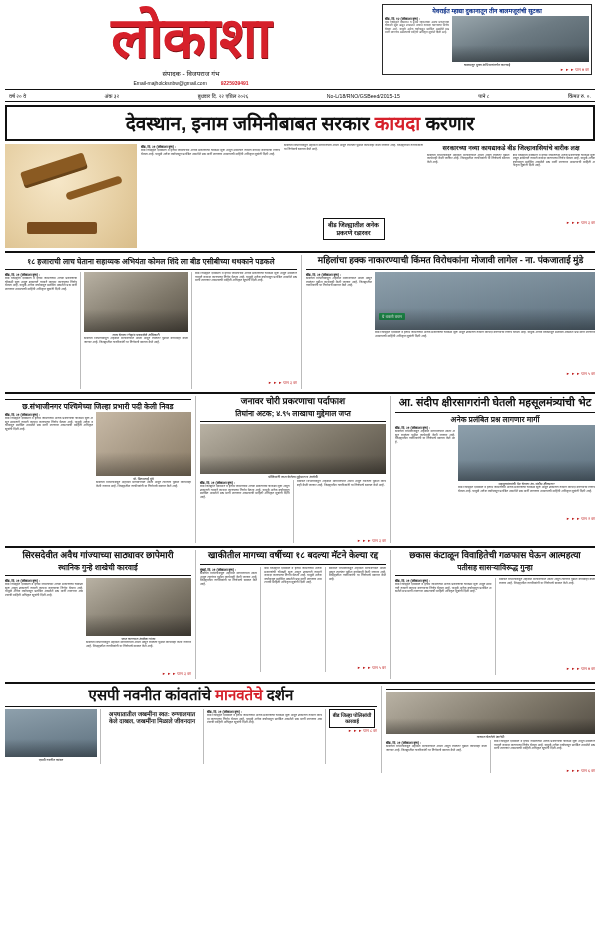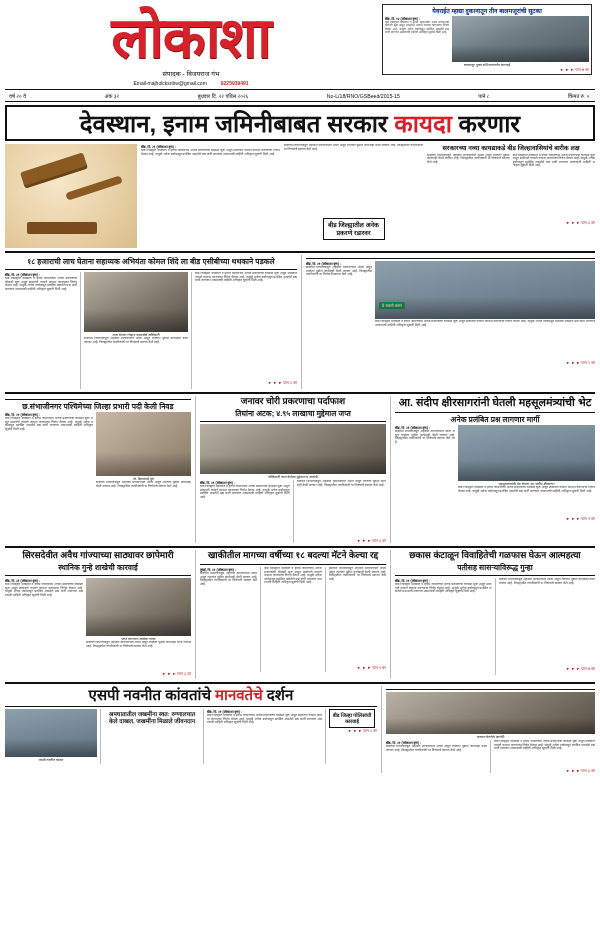--- a/index.html
+++ b/index.html
@@ -53,21 +53,21 @@
   
   .strap {
     margin-top:3px; border-top:1.5px solid #111; border-bottom:1.5px solid #111;
     display:flex; align-items:center; justify-content:space-between;
     font-size:5.2px; padding:1.5px 4px; background:#fff;
   }
   .strap span { white-space:nowrap; }
 
   
   .leadbox { border:2px solid #111; margin-top:3px; padding:5px 4px 4px; }
-  .lead-h1 { font-size:24px; line-height:23px; font-weight:bold; text-align:center; color:#111; }
+  .lead-h1 { font-size:19px; line-height:23px; font-weight:bold; text-align:center; color:#111; }
   .lead-h1 .red { color:#d6202a; background:#fff; }
   .lead-h2 { font-size:14px; line-height:16px; font-weight:bold; text-align:center; margin-top:3px; }
 
   
   .leadbody { display:flex; gap:4px; margin-top:3px; }
   .gavel { width:132px; height:104px; position:relative; }
   .gavel .bg { position:absolute; inset:0; background:radial-gradient(circle at 40% 35%, #f6e7c8, #e6cfa3 60%, #d9bd8a); }
   .gavel .hammer { position:absolute; left:16px; top:18px; width:66px; height:17px; background:#8a5a22; border-radius:3px; transform:rotate(-18deg); box-shadow:inset 0 -3px 0 rgba(0,0,0,.25); }
   .gavel .handle { position:absolute; left:60px; top:40px; width:58px; height:8px; background:#8a5a22; border-radius:4px; transform:rotate(-18deg); }
   .gavel .block { position:absolute; left:22px; bottom:14px; width:70px; height:12px; background:#7a4c1d; border-radius:2px; }
@@ -187,20 +187,21 @@
         <div style="flex:1">
           <div class="dotfill" style="height:108px">बीड जिल्ह्यात देवस्थान व इनाम जमिनीच्या अनेक प्रकरणांची चौकशी सुरू असून शासनाने नव्याने कायदा करण्याचा निर्णय घेतला आहे. यामुळे अनेक वर्षांपासून प्रलंबित असलेले प्रश्न मार्गी लागणार असल्याची माहिती अधिकृत सूत्रांनी दिली आहे.</div>
           <div class="arrowline">► ► ► पान ३ वर</div>
         </div>
       </div>
     </div>
 
     <div class="vline"></div>
 
     <div class="col" style="flex:1">
+      <div class="sec-h sm">महिलांचा हक्क नाकारण्याची किंमत विरोधकांना मोजावी लागेल - ना. पंकजाताई मुंडे</div>
       <div class="hsep"></div>
       <div class="cols2" style="margin-top:1px">
         <div style="width:66px">
           <div style="font-size:3.4px;font-weight:bold">बीड, दि. २१ (लोकाशा वृत्त) :</div>
           <div class="dotfill" style="height:100px">संबंधित विभागाकडून अहवाल मागविण्यात आला असून त्यानंतर पुढील कार्यवाही केली जाणार आहे. जिल्ह्यातील नागरिकांनी या निर्णयाचे स्वागत केले आहे.</div>
         </div>
         <div style="flex:1">
           <div class="photo g3" style="height:58px">
             <div style="position:absolute;left:4px;bottom:10px;background:#1d8b4a;color:#fff;font-size:4px;padding:1px 3px;border-radius:1px">ये धकरो वचन</div>
           </div>

